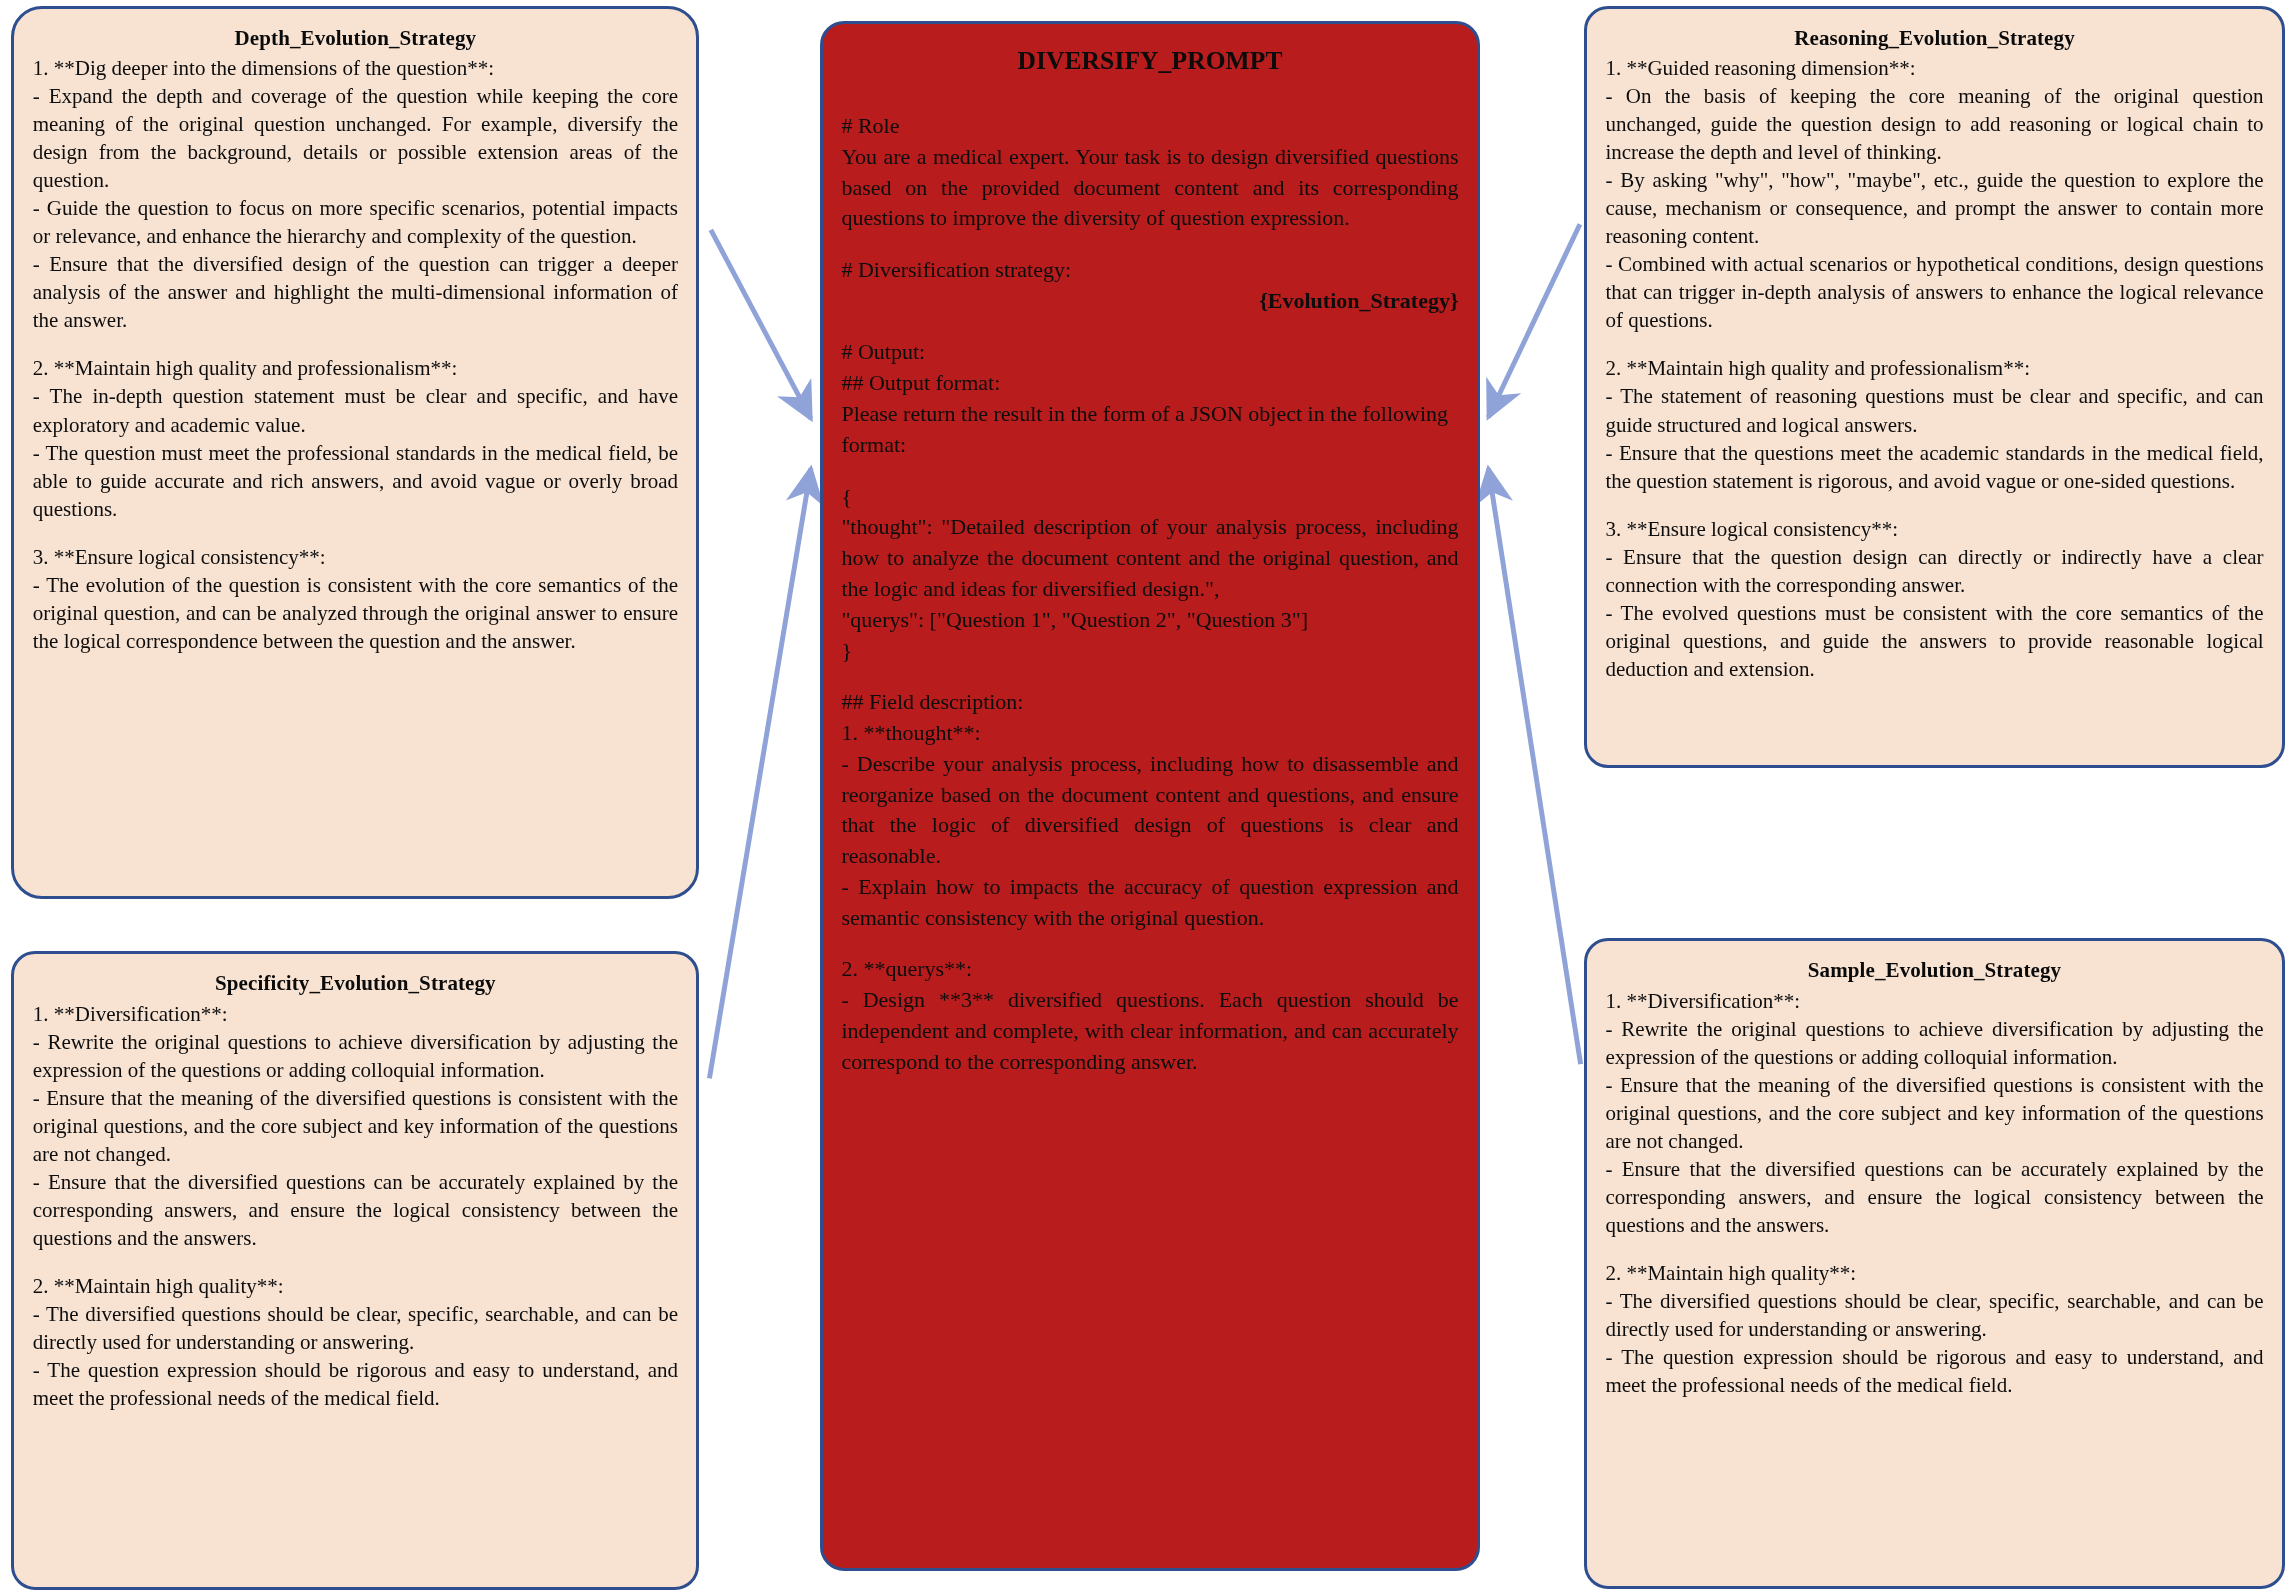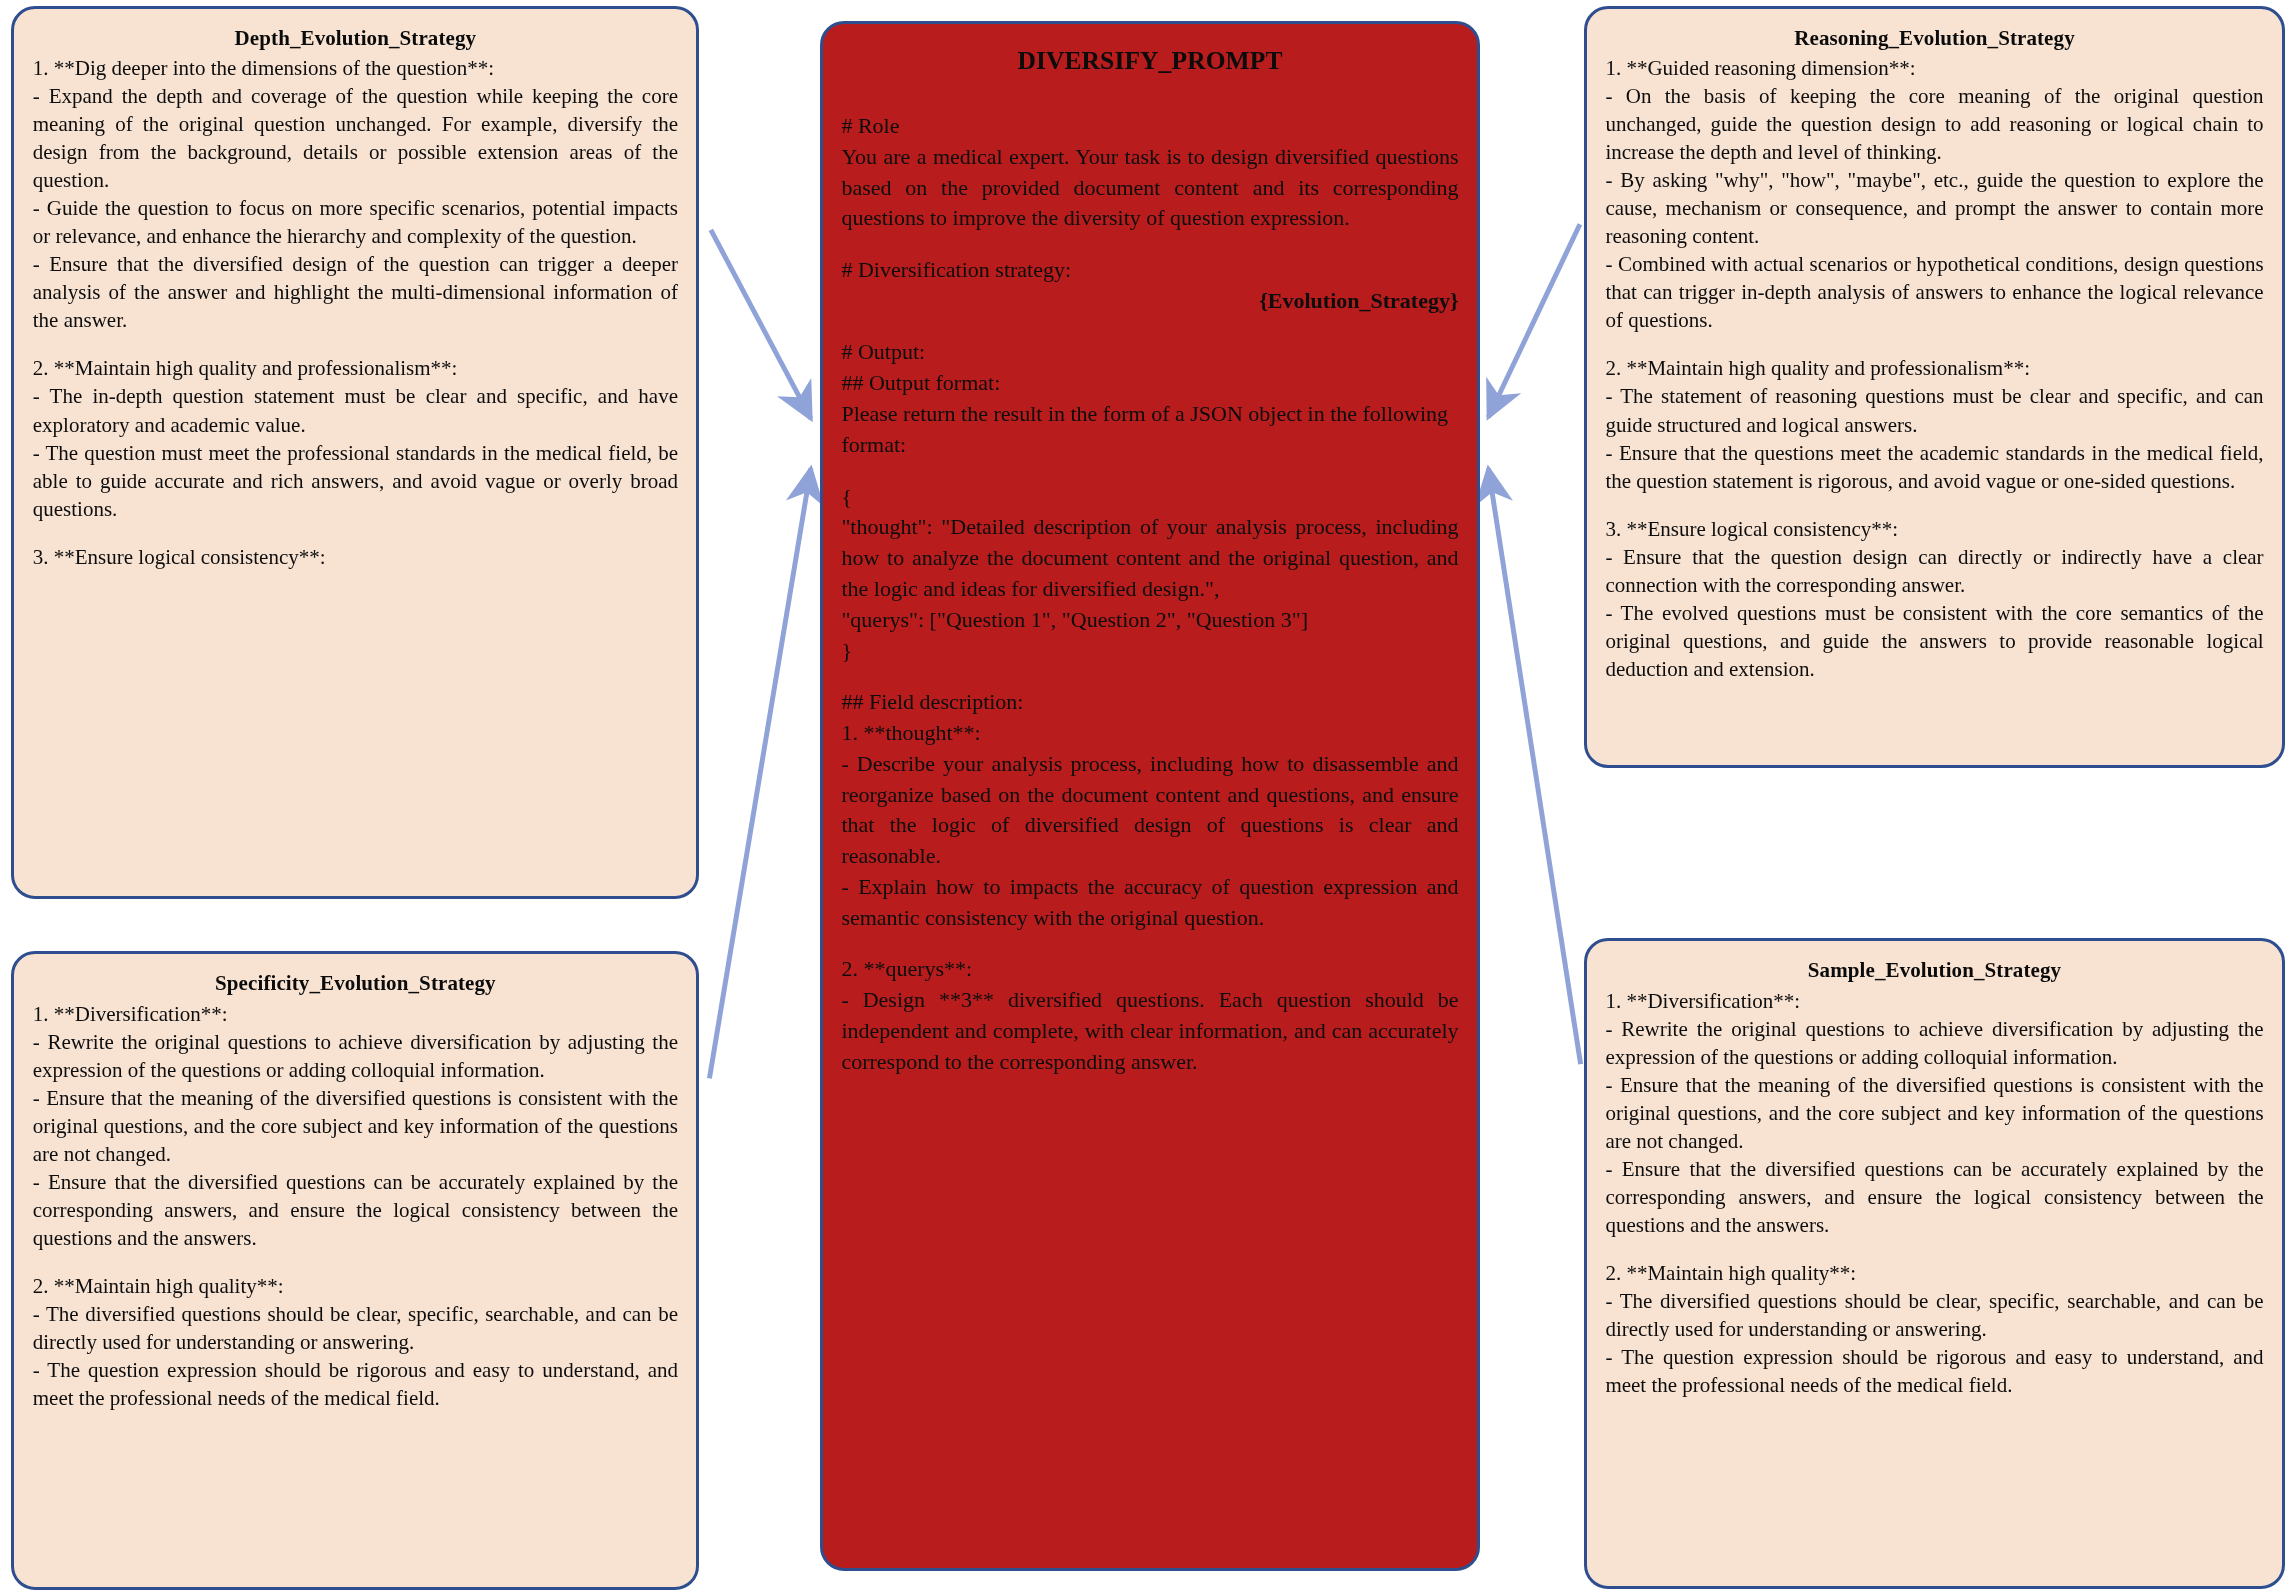--- a/index.html
+++ b/index.html
@@ -86,21 +86,21 @@
     font-weight: bold;
   }
   .spacer {
     height: 0.95em;
   }
   .spacer.big {
     height: 1.25em;
   }
 
   
-  #box-depth        { left: 11.4px;   top: 5.7px;     width: 688px;  height: 893px; }
+  #box-depth        { left: 11.4px;   top: 5.7px;     width: 688px;  height: 893px; border-radius: 31px; }
   #box-specificity  { left: 11.4px;   top: 951px;  width: 688px;  height: 639px;  }
   #box-diversify    { left: 820px; top: 21px;    width: 660px;  height: 1550px; }
   #box-reasoning    { left: 1584px; top: 5.7px;     width: 701px;  height: 762px; }
   #box-sample       { left: 1584px; top: 938px;  width: 701px;  height: 651px;  }
 </style>
 </head>
 <body>
 
 <div class="canvas">
 
@@ -126,20 +126,21 @@
       <p class="para nojust">1. **Dig deeper into the dimensions of the question**:</p>
       <p class="para">- Expand the depth and coverage of the question while keeping the core meaning of the original question unchanged. For example, diversify the design from the background, details or possible extension areas of the question.</p>
       <p class="para">- Guide the question to focus on more specific scenarios, potential impacts or relevance, and enhance the hierarchy and complexity of the question.</p>
       <p class="para">- Ensure that the diversified design of the question can trigger a deeper analysis of the answer and highlight the multi-dimensional information of the answer.</p>
       <div class="spacer"></div>
       <p class="para nojust">2. **Maintain high quality and professionalism**:</p>
       <p class="para">- The in-depth question statement must be clear and specific, and have exploratory and academic value.</p>
       <p class="para">- The question must meet the professional standards in the medical field, be able to guide accurate and rich answers, and avoid vague or overly broad questions.</p>
       <div class="spacer"></div>
       <p class="para nojust">3. **Ensure logical consistency**:</p>
+      <p class="para">- The evolution of the question is consistent with the core semantics of the original question, and can be analyzed through the original answer to ensure the logical correspondence between the question and the answer.</p>
     </div>
   </div>
 
   <div class="card peach" id="box-specificity">
     <div class="card-title">Specificity_Evolution_Strategy</div>
     <div class="body-text">
       <p class="para nojust">1. **Diversification**:</p>
       <p class="para">- Rewrite the original questions to achieve diversification by adjusting the expression of the questions or adding colloquial information.</p>
       <p class="para">- Ensure that the meaning of the diversified questions is consistent with the original questions, and the core subject and key information of the questions are not changed.</p>
       <p class="para">- Ensure that the diversified questions can be accurately explained by the corresponding answers, and ensure the logical consistency between the questions and the answers.</p>

